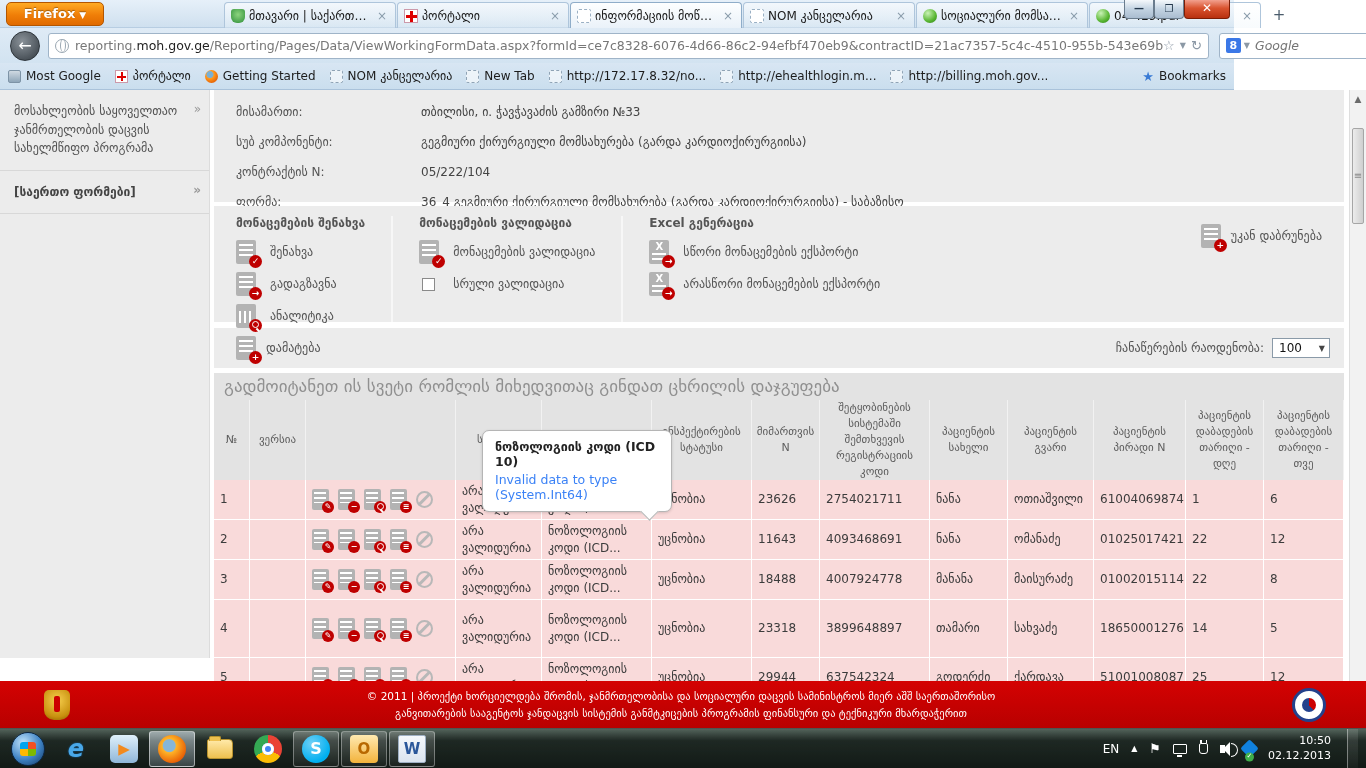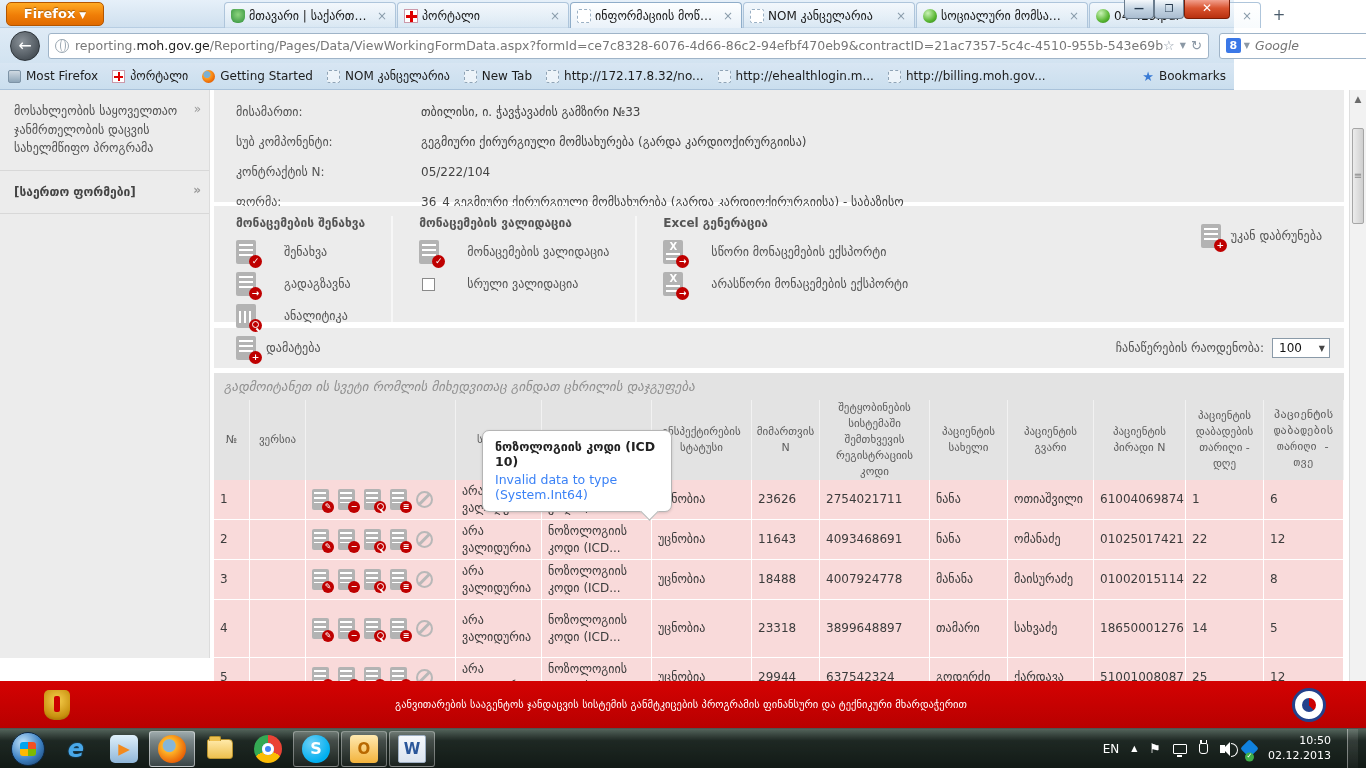--- a/index.html
+++ b/index.html
@@ -78,21 +78,21 @@
   .infopanel { padding:10px 0 8px 22px; height:112px; }
   .info-row { display:flex; font-size:12px; color:#555; margin:5px 0 16px 0; }
   .ilabel { flex:0 0 185px; }
   .ivalue { color:#444; }
 
   .toolbar { position:relative; margin-top:4px; height:116px; display:flex; padding:10px 0 0 22px; }
   .tb-group { padding-right:26px; }
   .tb-group + .tb-group { border-left:2px solid #f7f7f7; padding-left:26px; }
   .tb-title { font-size:12px; font-weight:bold; color:#555; margin-bottom:9px; }
   .tb-item { display:flex; align-items:center; margin-bottom:6px; font-size:12px; color:#555; height:26px; }
-  .tb-item .lbl { margin-left:28px; }
+  .tb-item .lbl { margin-left:14px; }
   .back-link { position:absolute; right:22px; top:18px; display:flex; align-items:center; font-size:12px; color:#555; }
   .back-link .lbl { margin-left:10px; }
 
   
   .doc-icon { position:relative; display:inline-block; width:20px; height:24px; background:#b3b3b3; border-radius:2px; flex:0 0 20px; }
   .doc-icon::before { content:""; position:absolute; left:3px; top:4px; width:14px; height:13px;
     background:repeating-linear-gradient(#fff 0 2px, transparent 2px 5px); }
   .doc-icon.excel::before { top:13px; height:8px; }
   .doc-icon.excel::after { content:"X"; position:absolute; top:1px; left:0; width:100%; text-align:center; font-size:10px; font-weight:bold; color:#fff; }
   .doc-icon.chart::before { background:repeating-linear-gradient(90deg,#fff 0 2px, transparent 2px 5px); top:7px; height:12px; }
@@ -104,21 +104,21 @@
   .ban { display:inline-block; width:17px; height:17px; border:2.5px solid #b8b8b8; border-radius:50%; position:relative; }
   .ban::after { content:""; position:absolute; left:-2px; top:5px; width:16px; height:2.5px; background:#b8b8b8; transform:rotate(-45deg); }
 
   .addpanel { margin-top:6px; height:40px; display:flex; align-items:center; padding:0 14px 0 22px; }
   .add-btn { display:flex; align-items:center; font-size:12px; color:#555; }
   .add-btn .lbl { margin-left:10px; }
   .records { margin-left:auto; display:flex; align-items:center; font-size:12px; color:#555; }
   .select { margin-left:8px; width:58px; height:20px; background:#fff; border:1px solid #8a9aa8; display:flex; align-items:center; font-size:12px; color:#111; padding-left:6px; }
   .select .arr { margin-left:auto; font-size:8px; color:#444; padding-right:4px; }
 
-  .hintbar { margin-top:5px; height:27px; background:#e3e3e3; font-size:13px; color:#909090; line-height:27px; padding-left:10px;font-style:italic; }
+  .hintbar { margin-top:5px; height:27px; background:#e3e3e3; font-size:17px; color:#909090; line-height:27px; padding-left:10px; }
 
   
   .grid { width:1130px; font-size:12px; }
   .tr { display:flex; }
   .th { background:#e3e3e3; color:#5d5d5d; font-size:11px; display:flex; align-items:center; justify-content:center;
     text-align:center; height:80px; border-right:1px solid #f2f2f2; padding:2px 3px; line-height:1.45; }
   .td { display:flex; align-items:center; background:#f9dada; border-right:1px solid #fff; border-bottom:1px solid #fff;
     padding:2px 6px; color:#3c3c3c; line-height:1.35; overflow:hidden; }
   .tr.data { height:40px; }
   .tr.data:nth-child(5) { height:58px; }
@@ -259,21 +259,21 @@
         <span class="caret">▼</span>
         <input class="searchinput" placeholder="Google" style="">
 
       </div>
 
     </div>
     <div class="bmbar">
       <span id="bookmarks" style="display:flex;align-items:center;">
           <span class="bm">
             <span class="bicon mv"></span>
-            <span>Most Firefox</span>
+            <span>Most Google</span>
           </span>
           <span class="bm">
             <span class="bicon ge"></span>
             <span>პორტალი</span>
           </span>
           <span class="bm">
             <span class="bicon ff"></span>
             <span>Getting Started</span>
           </span>
           <span class="bm">
@@ -416,21 +416,21 @@
             <div class="th" style="width: 150px; flex: 0 0 150px;"></div>
             <div class="th" style="width: 86px; flex: 0 0 86px;">სტატუსი</div>
             <div class="th" style="width: 110px; flex: 0 0 110px;"></div>
             <div class="th" style="width: 100px; flex: 0 0 100px;">ინსპექტირების სტატუსი</div>
             <div class="th" style="width: 68px; flex: 0 0 68px;">მიმართვის N</div>
             <div class="th" style="width: 110px; flex: 0 0 110px;">შეტყობინების სისტემაში შემთხვევის რეგისტრაციის კოდი</div>
             <div class="th" style="width: 78px; flex: 0 0 78px;">პაციენტის სახელი</div>
             <div class="th" style="width: 86px; flex: 0 0 86px;">პაციენტის გვარი</div>
             <div class="th" style="width: 92px; flex: 0 0 92px;">პაციენტის პირადი N</div>
             <div class="th" style="width: 78px; flex: 0 0 78px;">პაციენტის დაბადების თარიღი - დღე</div>
-            <div class="th" style="width: 80px; flex: 0 0 80px; font-family: Liberation Mono, monospace;">პაციენტის დაბადების თარიღი - თვე</div>
+            <div class="th" style="width: 80px; flex: 0 0 80px;">პაციენტის დაბადების თარიღი - თვე</div>
           </div>
           <div class="tr data">
             <div class="td" style="width: 36px; flex: 0 0 36px;">1</div>
             <div class="td" style="width: 56px; flex: 0 0 56px;"></div>
             <div class="td actions" style="width: 150px; flex: 0 0 150px;">
               <span class="doc-icon small">
                 <span class="badge">✎</span>
               </span>
               <span class="doc-icon small">
                 <span class="badge">−</span>
@@ -580,20 +580,21 @@
 
     <div class="vscroll">
       <span class="varrow">▲</span>
       <span class="vthumb"></span>
     </div>
   </div>
 
   <div class="footer">
     <span class="coa"></span>
     <div class="ftext">
+      <div>© 2011 | პროექტი ხორციელდება შრომის, ჯანმრთელობისა და სოციალური დაცვის სამინისტროს მიერ აშშ საერთაშორისო</div>
       <div>განვითარების სააგენტოს ჯანდაცვის სისტემის განმტკიცების პროგრამის ფინანსური და ტექნიკური მხარდაჭერით</div>
     </div>
     <span class="flogo"></span>
   </div>
 
   <div class="taskbar">
     <div class="apps" id="apps">
         <div class="tb-app">
           <span class="app-icon start"></span>
         </div>

